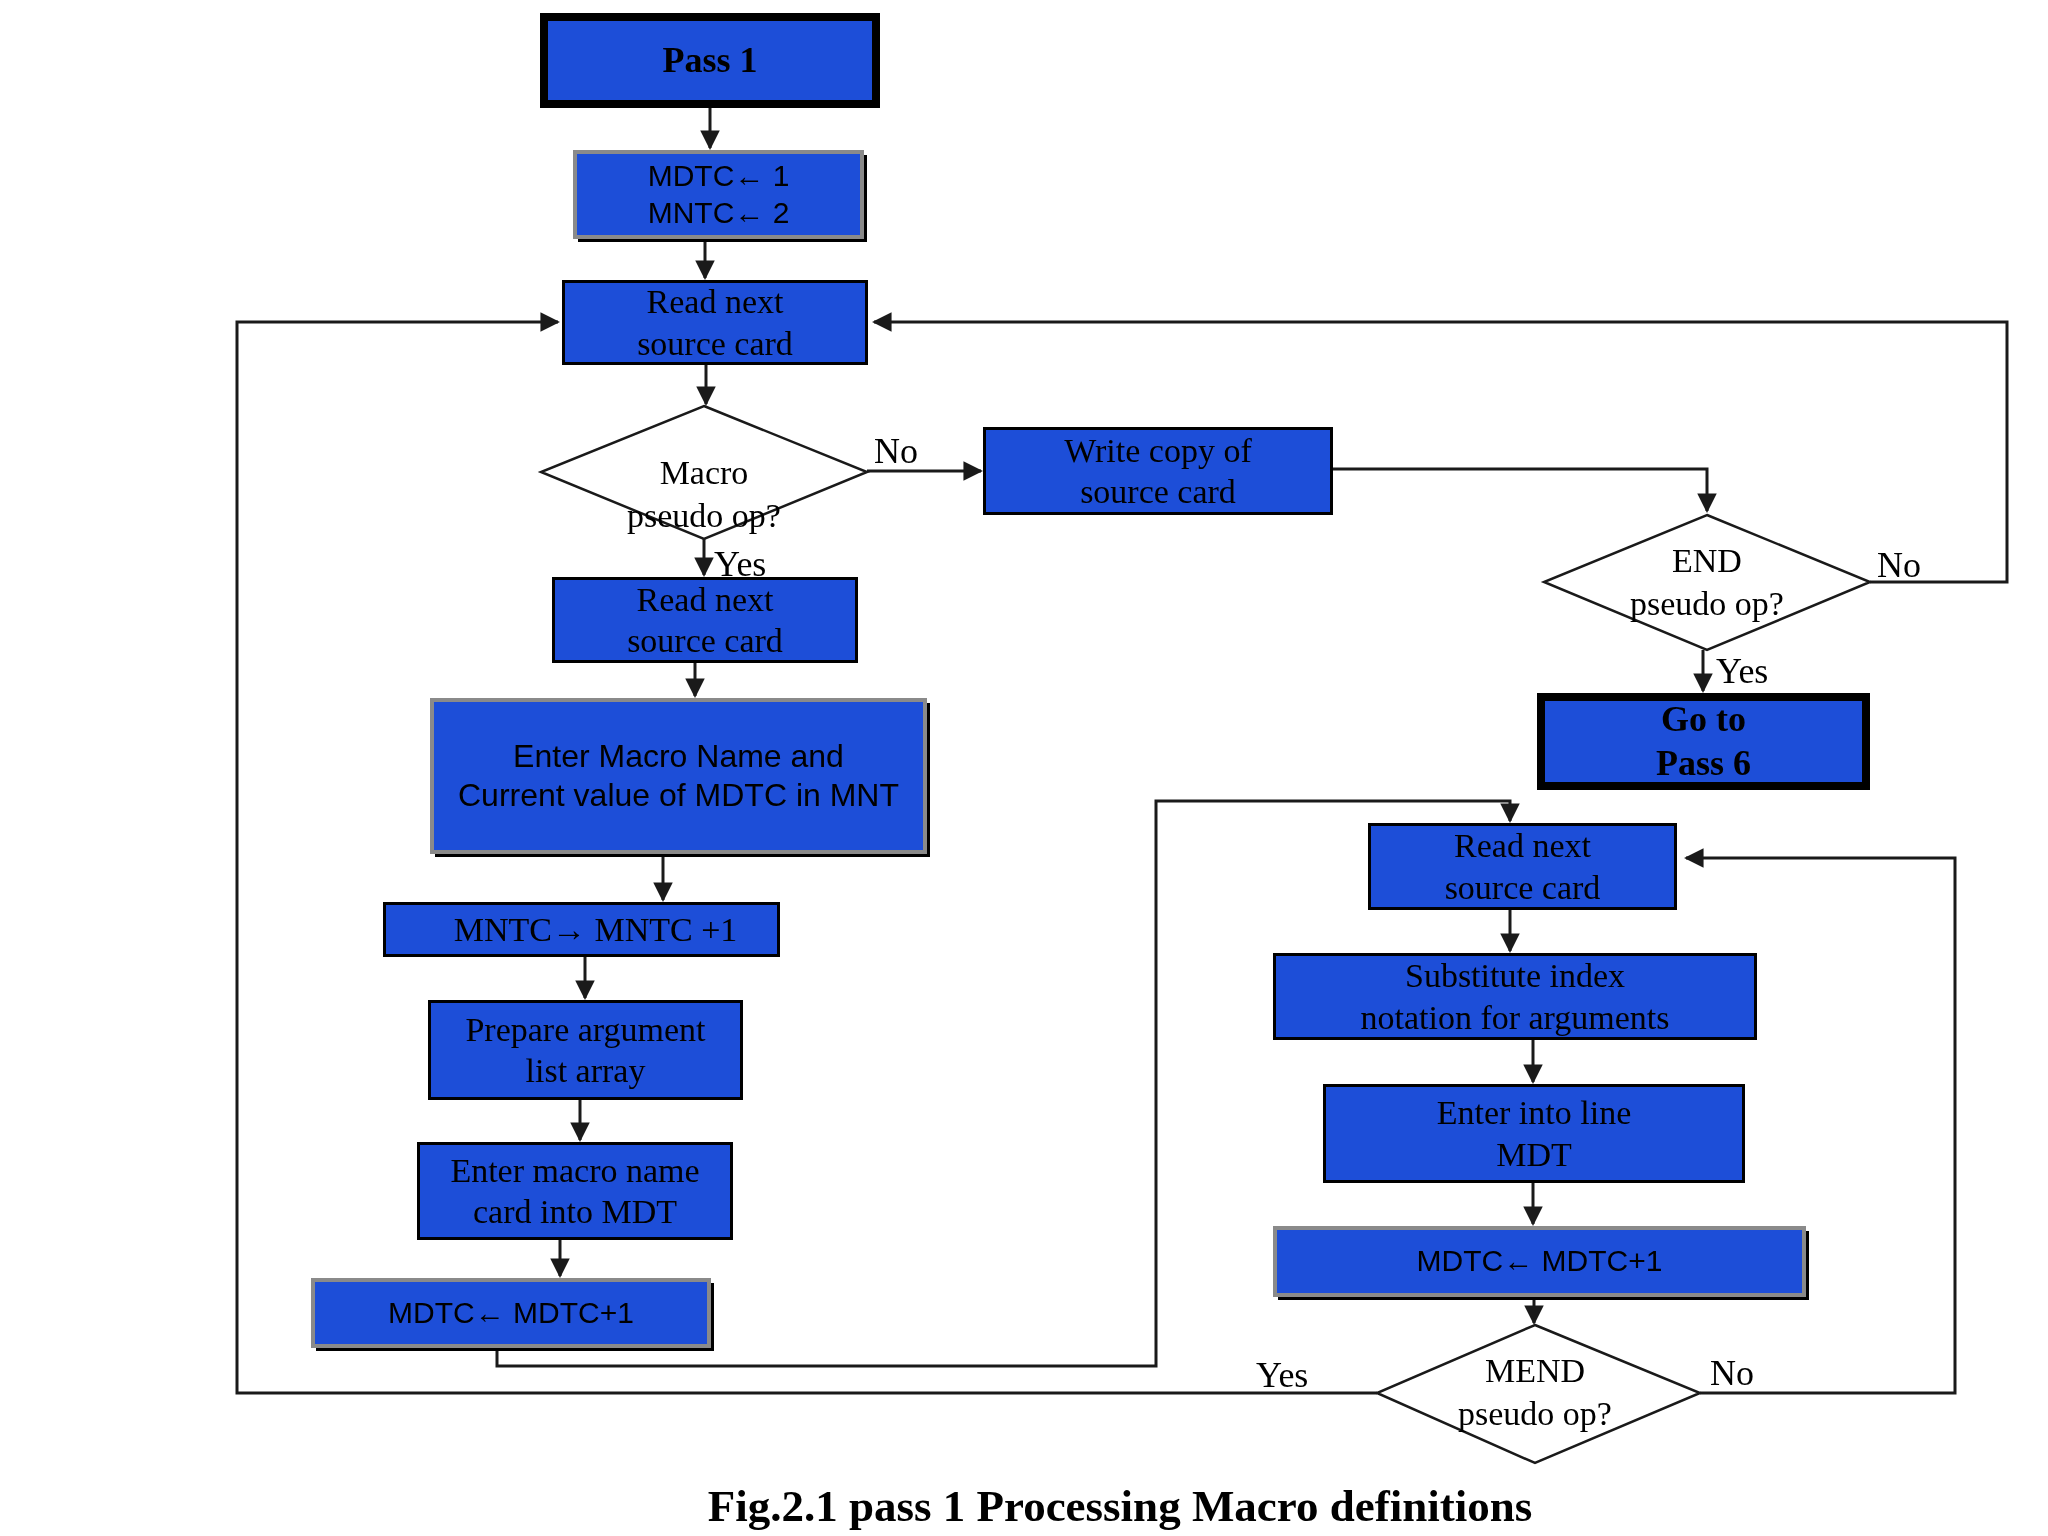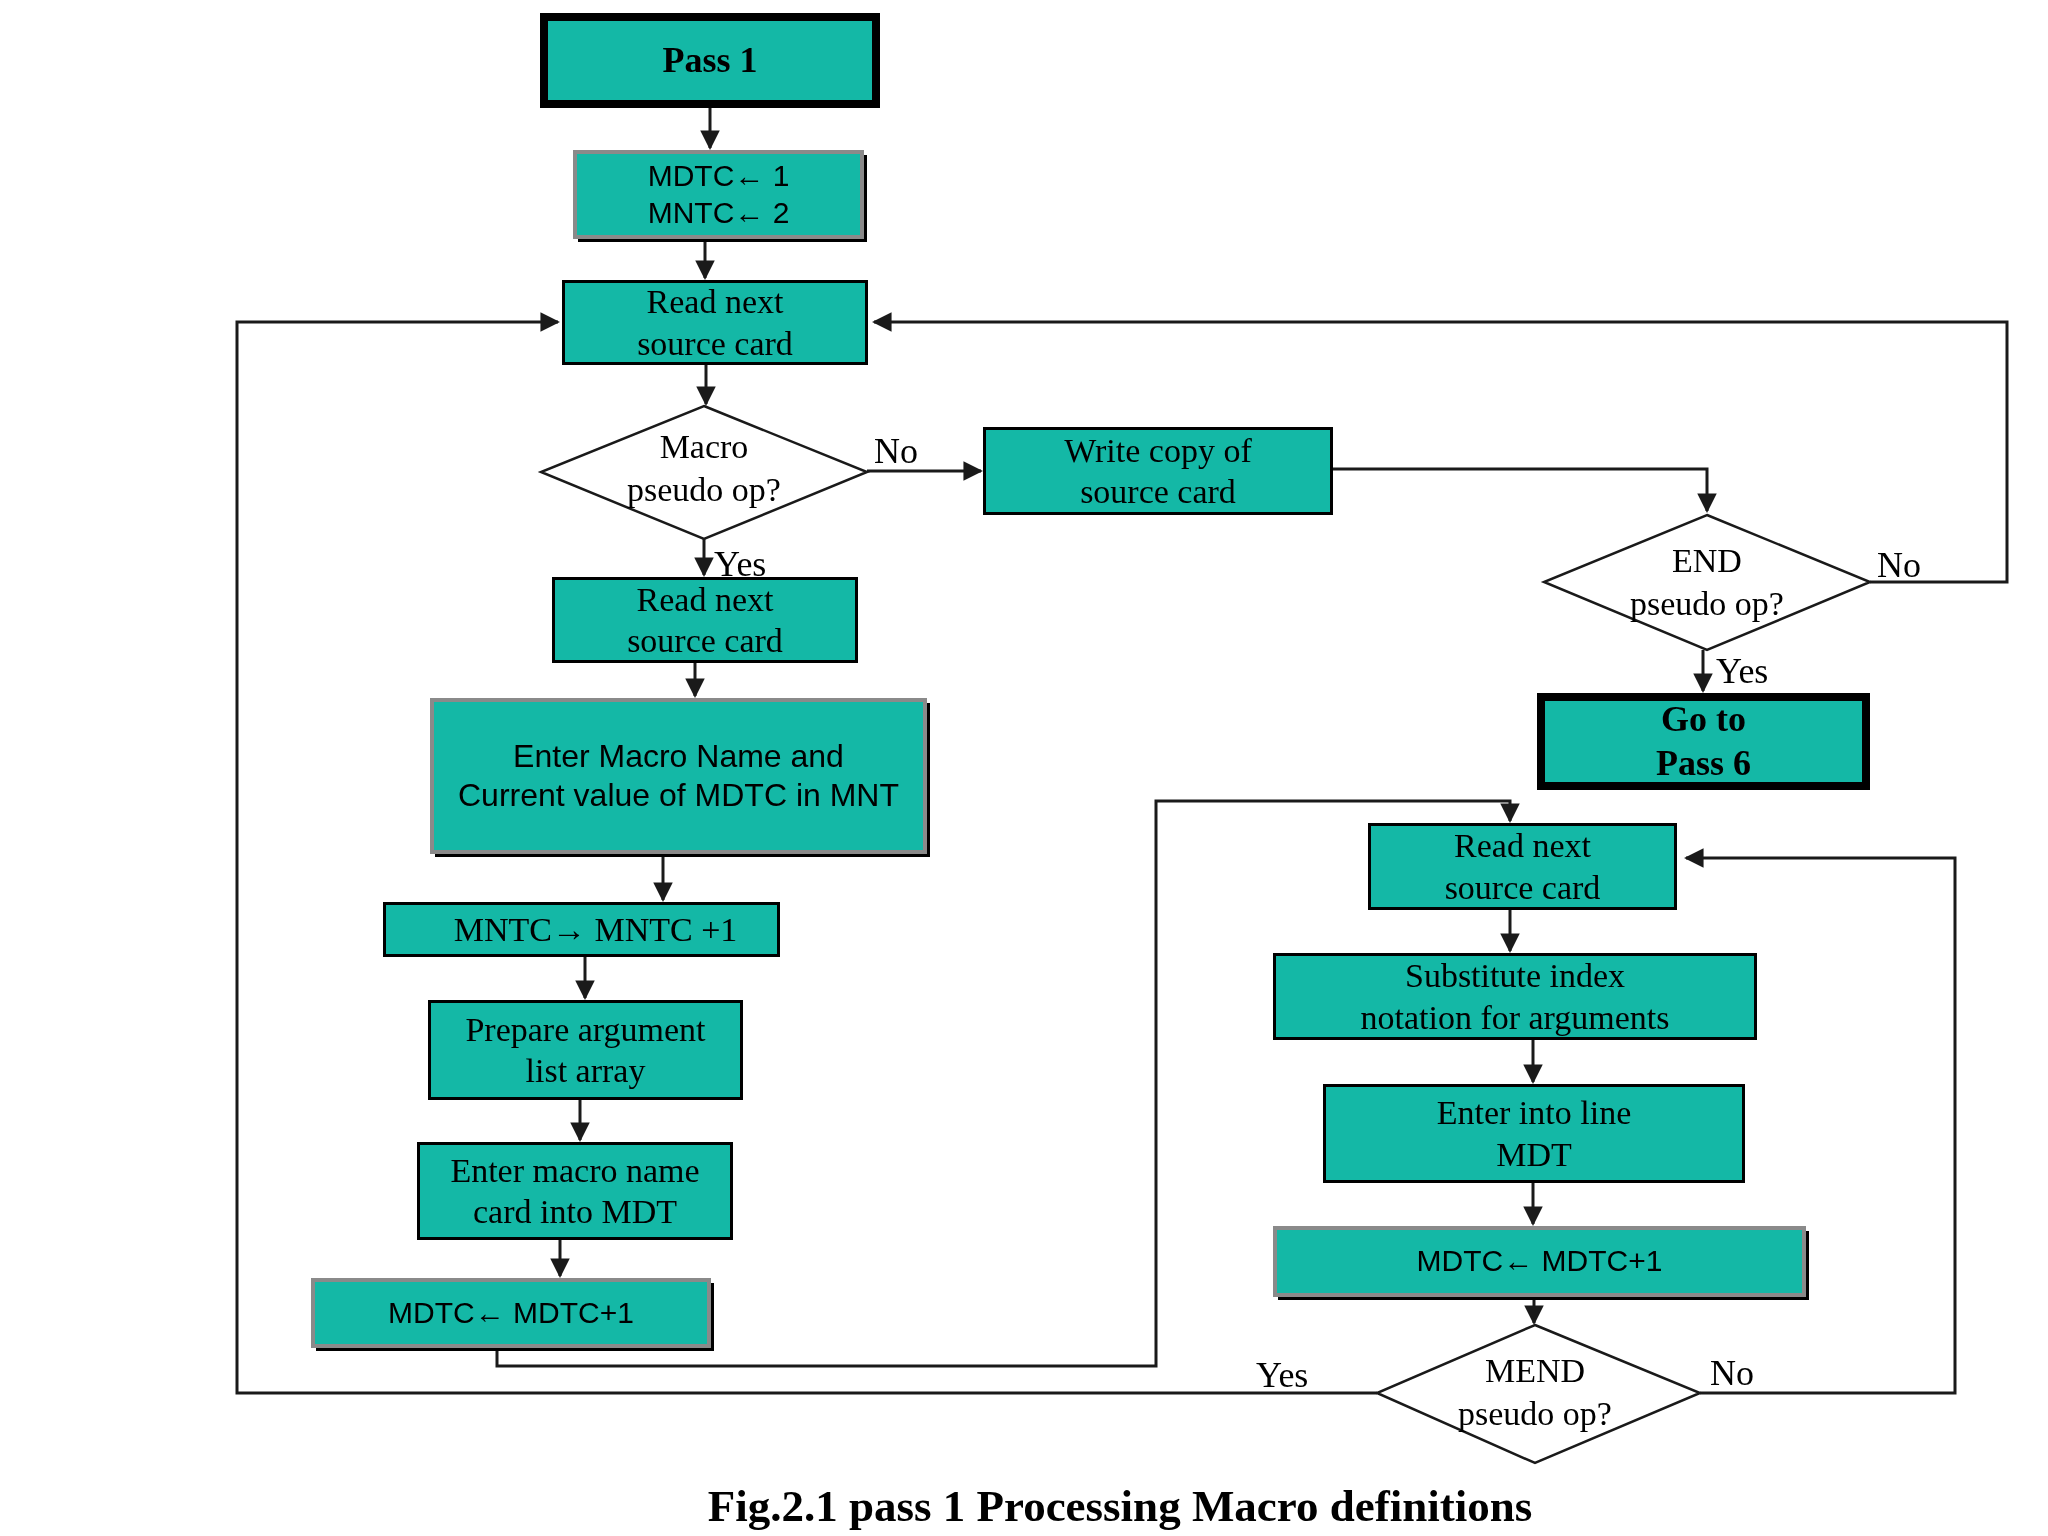--- a/index.html
+++ b/index.html
@@ -1,19 +1,19 @@
 <!DOCTYPE html>
 <html><head>
 <meta charset="utf-8">
 <style>
   html,body{margin:0;padding:0;background:#ffffff;}
   .stage{position:relative;width:2048px;height:1536px;background:#ffffff;
          font-family:"Liberation Serif", serif;color:#000;}
   svg.wires{position:absolute;left:0;top:0;width:2048px;height:1536px;}
-  .node{position:absolute;box-sizing:border-box;background:#14b8a6;
+  .node{position:absolute;box-sizing:border-box;background:#1d4ed8;
         display:flex;flex-direction:column;justify-content:center;align-items:center;
         text-align:center;font-size:34px;line-height:1.22;}
   .node span{display:block;}
   .plain{border:3px solid #000;}
   .bold{border:8px solid #000;font-weight:bold;font-size:36px;}
   .gray{border:4px solid #8a8a8a;box-shadow:4px 4px 0 -1px #000;
         font-family:"Liberation Sans", sans-serif;font-size:32px;}
   .gray.small{font-size:30px;margin-left:11px;}
   .dtext{position:absolute;display:flex;flex-direction:column;justify-content:center;
          align-items:center;text-align:center;font-size:34px;line-height:1.25;}
@@ -66,21 +66,21 @@
   <div class="node gray small" style="left:562px;top:150px;width:291px;height:89px;">
     <span>MDTC← 1</span>
     <span>MNTC← 2</span>
   </div>
 
   <div class="node plain" style="left:562px;top:280px;width:306px;height:85px;">
     <span>Read next</span>
     <span>source card</span>
   </div>
 
-  <div class="dtext" style="left:551px;top:406px;width:306px;height:125px;">
+  <div class="dtext" style="left:551px;top:432px;width:306px;height:125px;">
     <span>Macro</span>
     <span>pseudo op?</span>
   </div>
 
   <div class="node plain" style="left:983px;top:427px;width:350px;height:88px;">
     <span>Write copy of</span>
     <span>source card</span>
   </div>
 
   <div class="node plain" style="left:552px;top:577px;width:306px;height:86px;">

